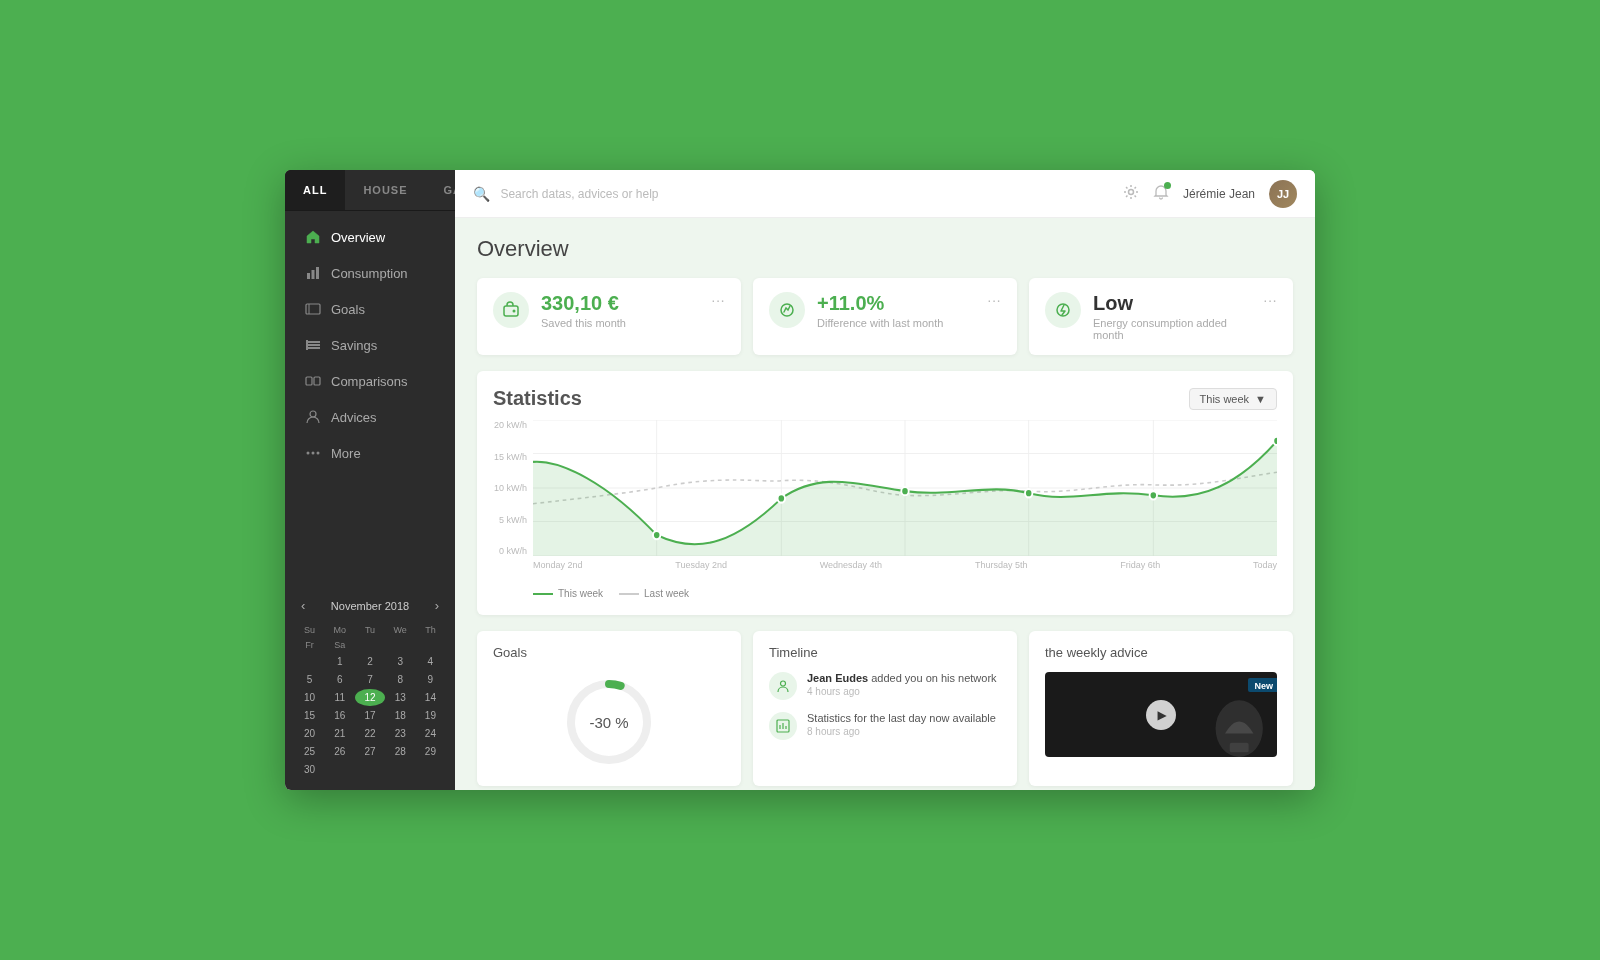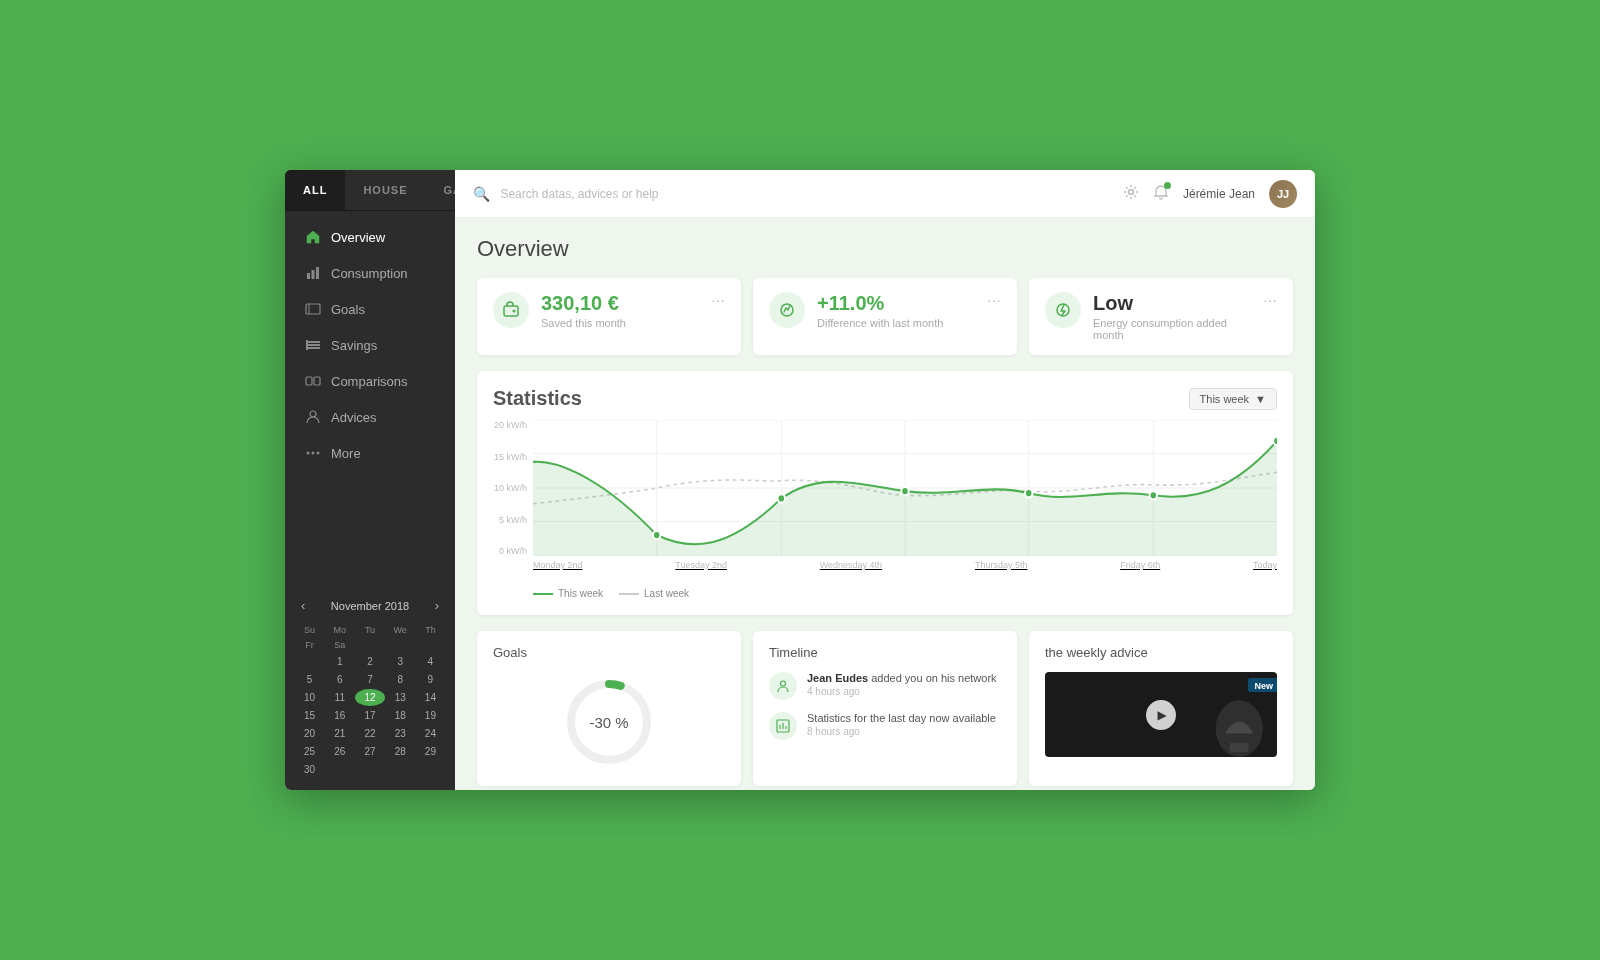--- a/index.html
+++ b/index.html
@@ -182,21 +182,20 @@
       bottom: 24px;
     }
     .chart-x-labels {
       position: absolute;
       left: 40px;
       right: 0;
       bottom: 0;
       height: 20px;
       display: flex;
       justify-content: space-between;
-      text-decoration: underline;
     }
     .x-label { font-size: 9px; color: #bbb; text-align: center; }
     .chart-legend {
       display: flex;
       gap: 16px;
       margin-top: 8px;
       padding-left: 40px;
     }
     .legend-item {
       display: flex;

